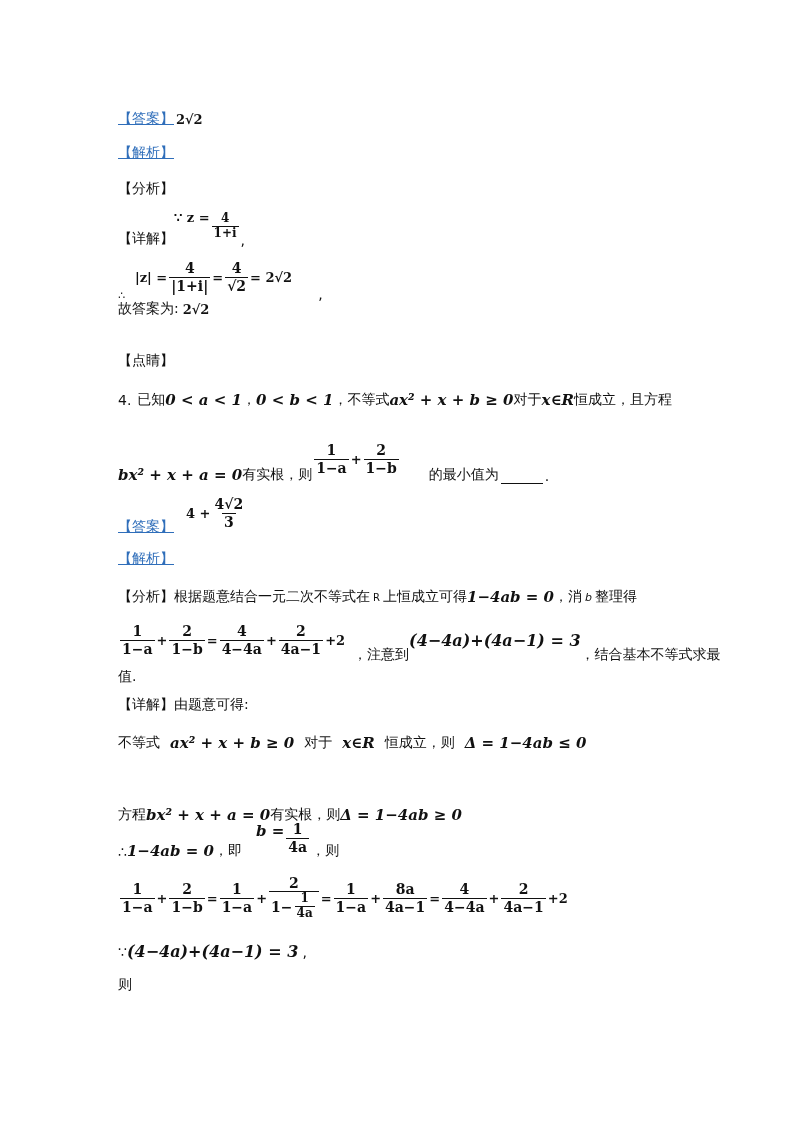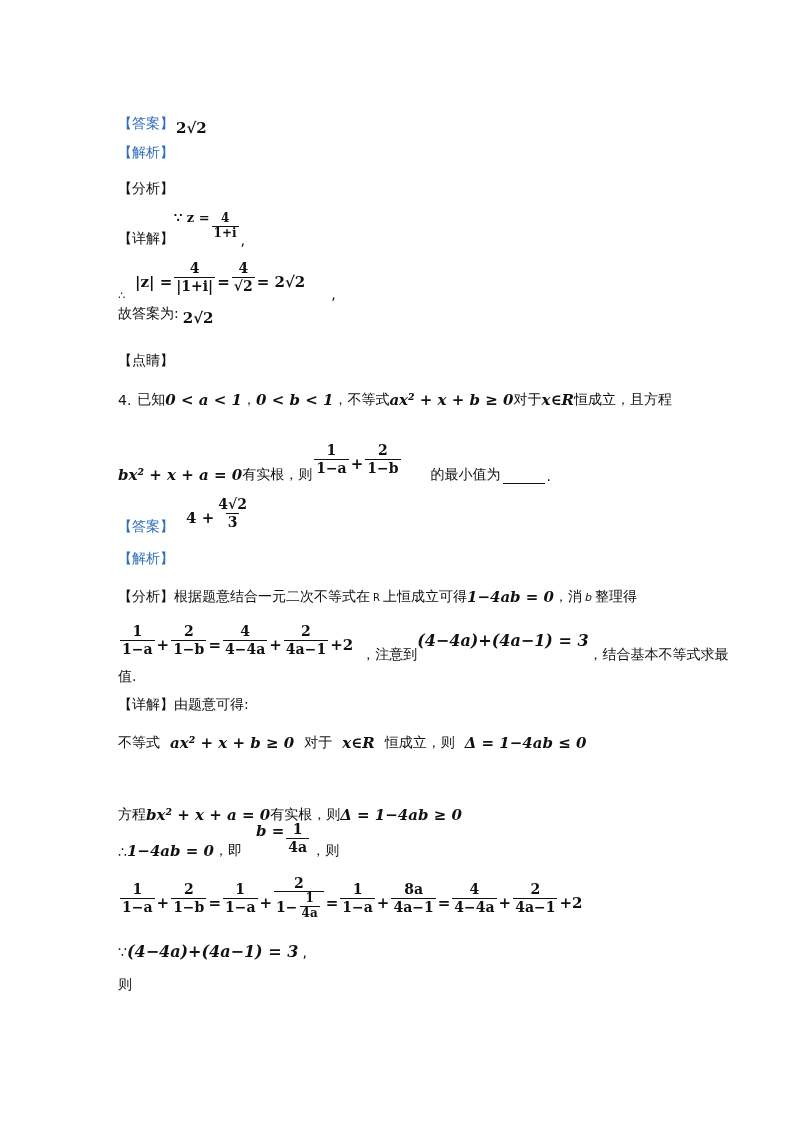--- a/index.html
+++ b/index.html
@@ -1,20 +1,20 @@
 <!DOCTYPE html>
 <html><head>
 <meta charset="utf-8">
 <style>
   html,body{margin:0;padding:0;background:#fff;}
   body{width:794px;height:1123px;position:relative;overflow:hidden;
        font-family:"DejaVu Sans","Liberation Sans",sans-serif;color:#111;font-size:14px;}
   .ln{position:absolute;left:118px;white-space:nowrap;display:flex;align-items:center;}
-  .tag{color:#2f6eba;}
-  .m{font-family:"DejaVu Serif","Liberation Serif",serif;font-weight:bold;font-size:15px;margin-top:9px;}
+  .tag{color:#2f6eba;text-decoration:underline;}
+  .m{font-family:"DejaVu Serif","Liberation Serif",serif;font-weight:bold;font-size:13px;}
   .mi{font-family:"DejaVu Serif","Liberation Serif",serif;font-weight:bold;font-style:italic;font-size:15px;}
   .frac{display:inline-flex;flex-direction:column;align-items:center;vertical-align:middle;margin:0 2px;
         font-family:"DejaVu Serif","Liberation Serif",serif;font-weight:bold;font-size:14px;line-height:1.15;}
   .frac .num{padding:0 2px;}
   .frac .den{border-top:1.5px solid #111;padding:0 2px;}
   .blank{display:inline-block;width:42px;border-bottom:1px solid #111;margin:0 2px;height:12px;}
   .small{font-size:13px;}
 </style>
 </head>
 <body>

